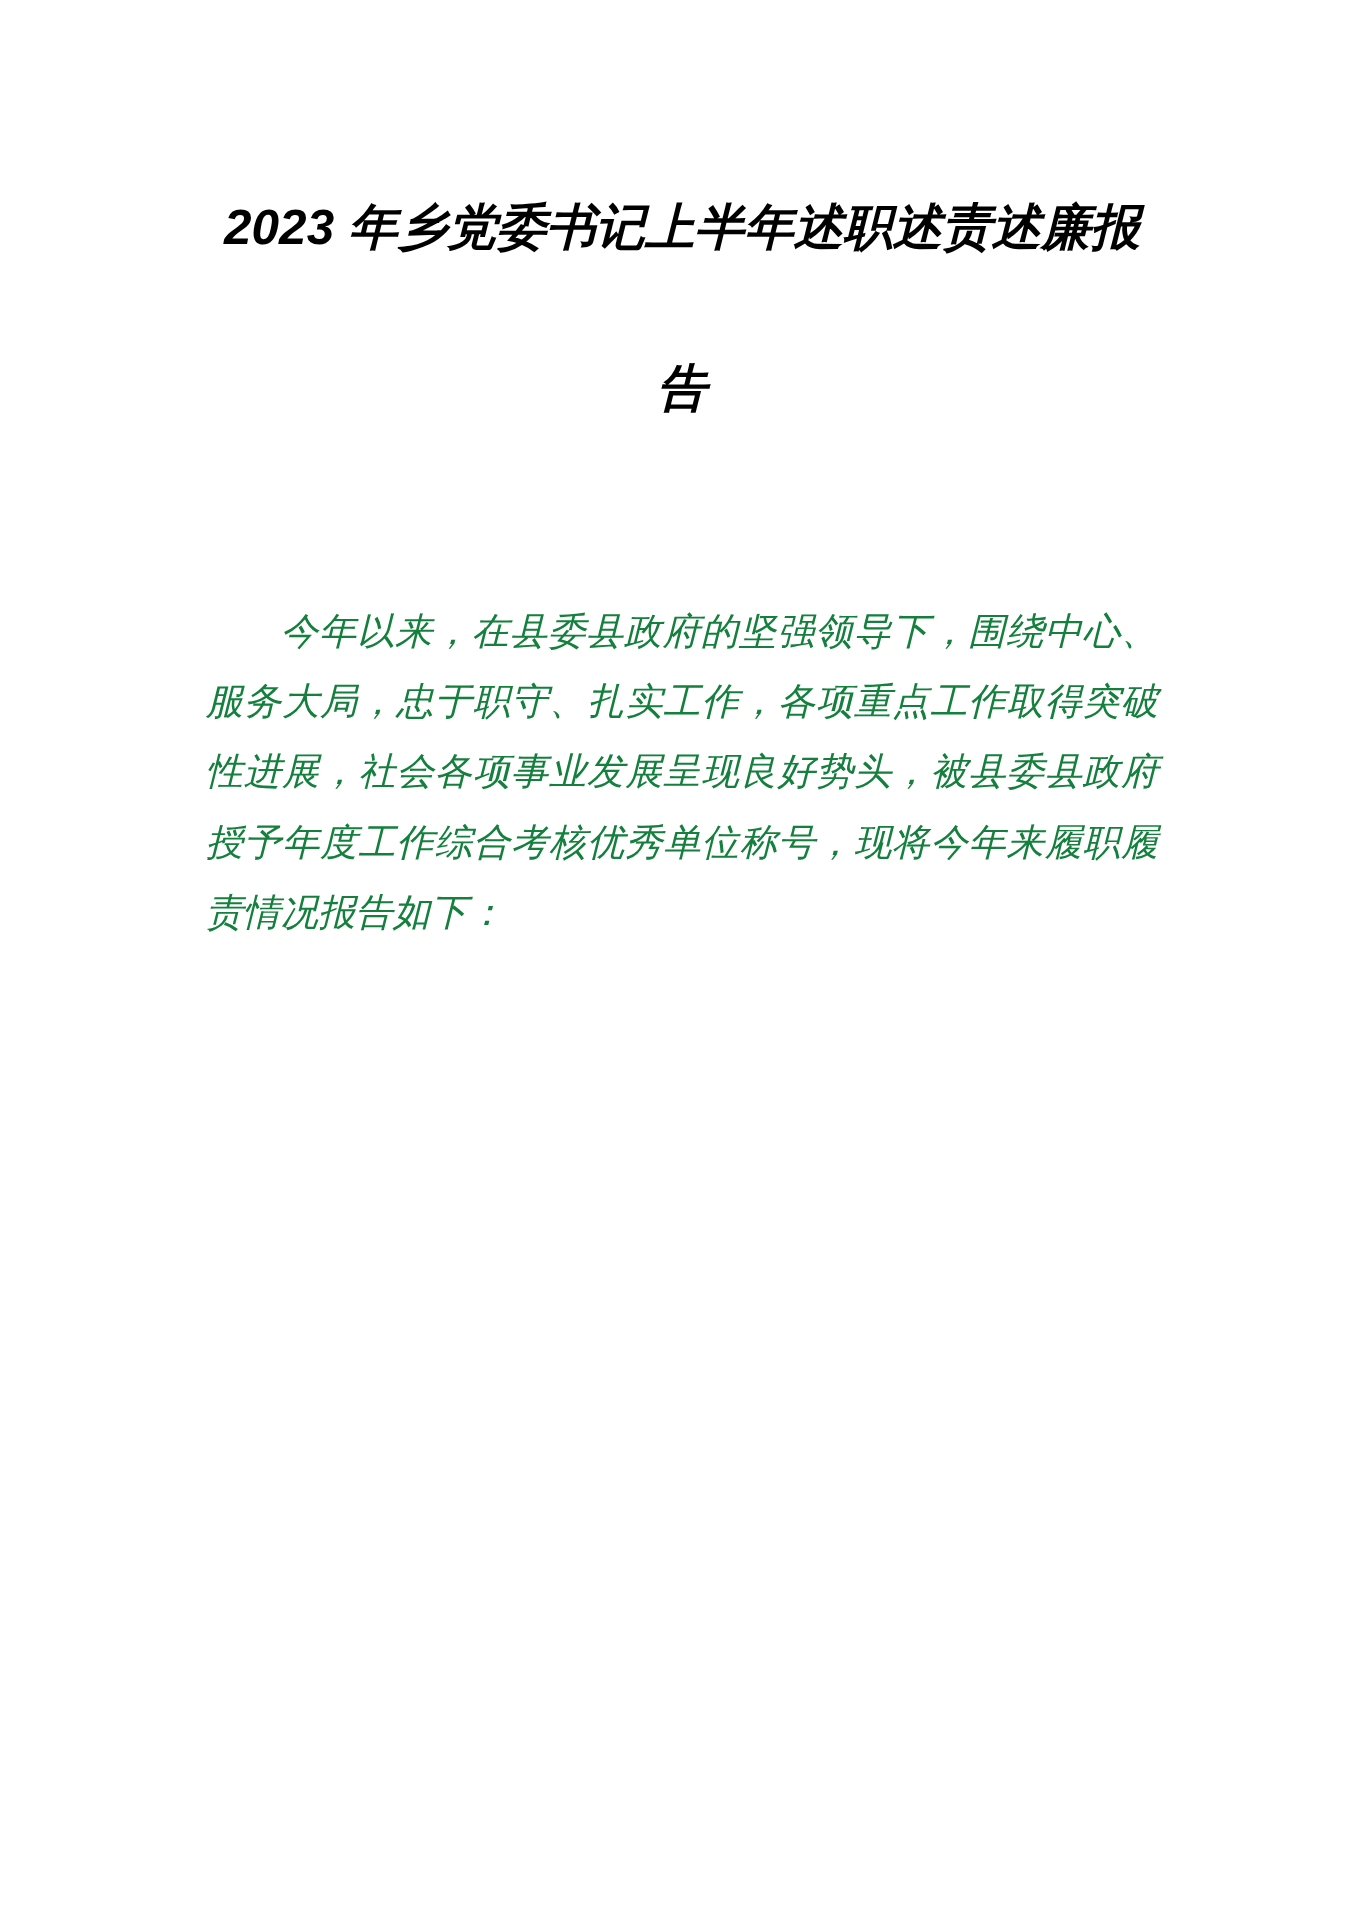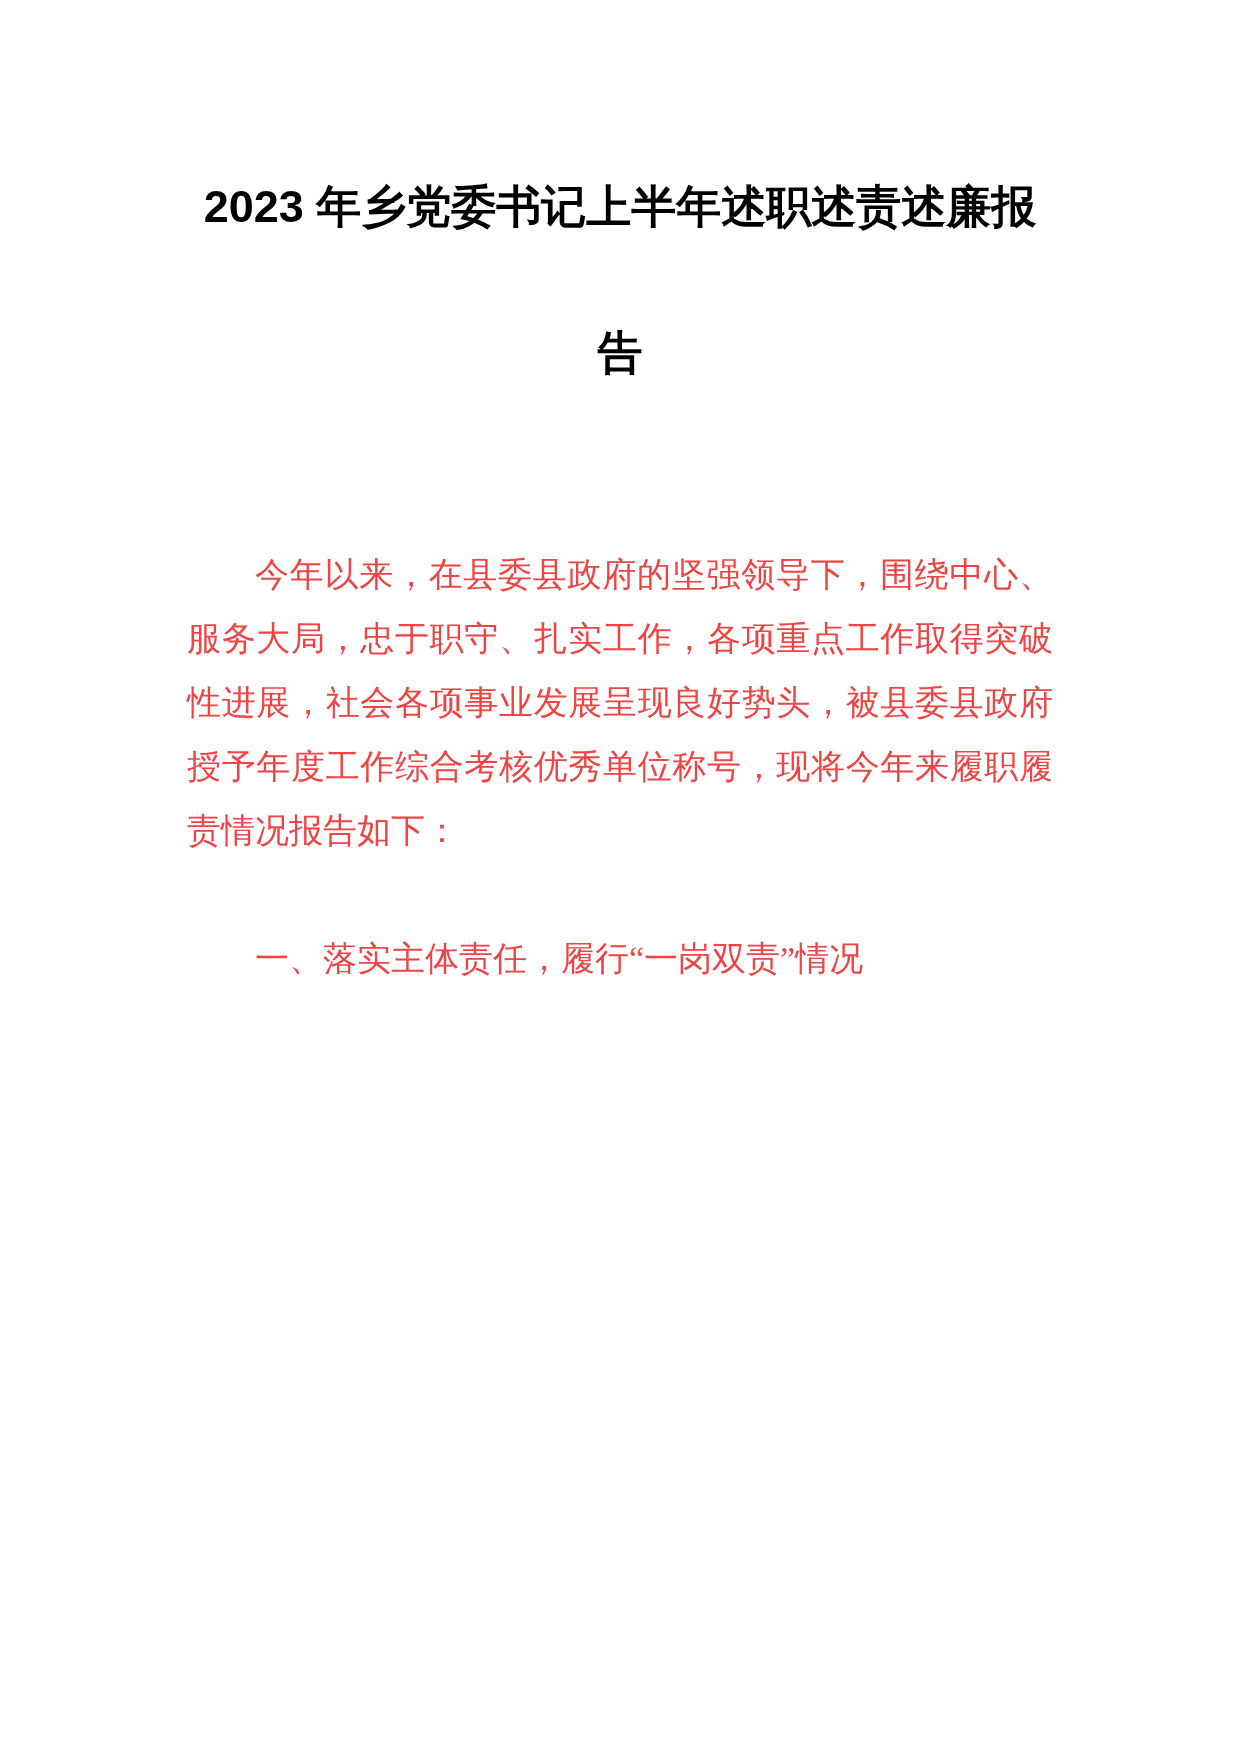--- a/index.html
+++ b/index.html
@@ -10,49 +10,49 @@
   .page {
     position: relative;
     width: 1240px;
     height: 1754px;
     margin: 0 auto;
     background: #ffffff;
     box-sizing: border-box;
     padding: 134px 187px 0 187px;
     overflow: hidden;
     color: #000000;
+    font-style: italic;
   }
   .doc-title {
     font-family: "Liberation Sans", sans-serif;
     font-weight: bold;
     font-size: 45px;
     line-height: 146px;
     text-align: center;
     max-width: 856px;
     margin: 0 auto 117px auto;
     color: #000000;
   }
   .body-text {
     font-family: "Liberation Serif", serif;
     font-size: 34px;
     line-height: 64px;
     text-align: justify;
     text-justify: inter-character;
     text-indent: 2em;
     margin: 64px 0 0 0;
-    color: #ef4444;
+    color: #15803d;
   }
   
   .body-text.continued {
     text-align-last: justify;
   }
 </style>
 </head>
 <body>
 
 <div class="page">
   <h1 class="doc-title">2023 年乡党委书记上半年述职述责述廉报告</h1>
 
   <p class="body-text">今年以来，在县委县政府的坚强领导下，围绕中心、服务大局，忠于职守、扎实工作，各项重点工作取得突破性进展，社会各项事业发展呈现良好势头，被县委县政府授予年度工作综合考核优秀单位称号，现将今年来履职履责情况报告如下：</p>
 
-  <p class="body-text">一、落实主体责任，履行“一岗双责”情况</p>
 
 </div>
 
 </body></html>

